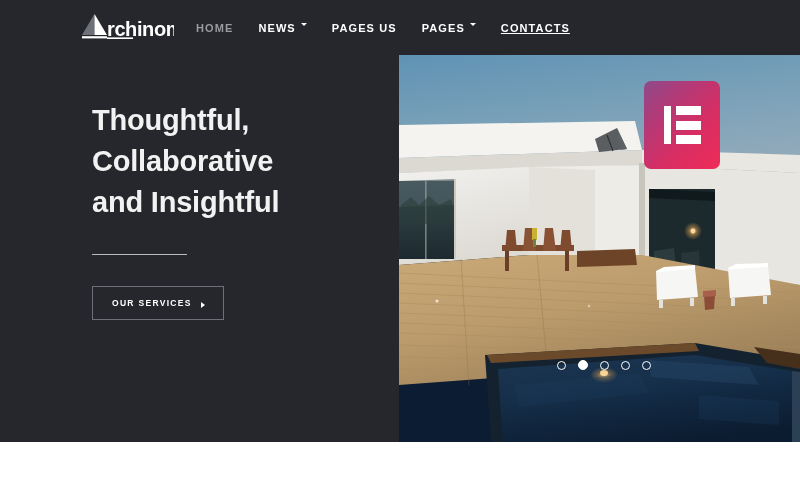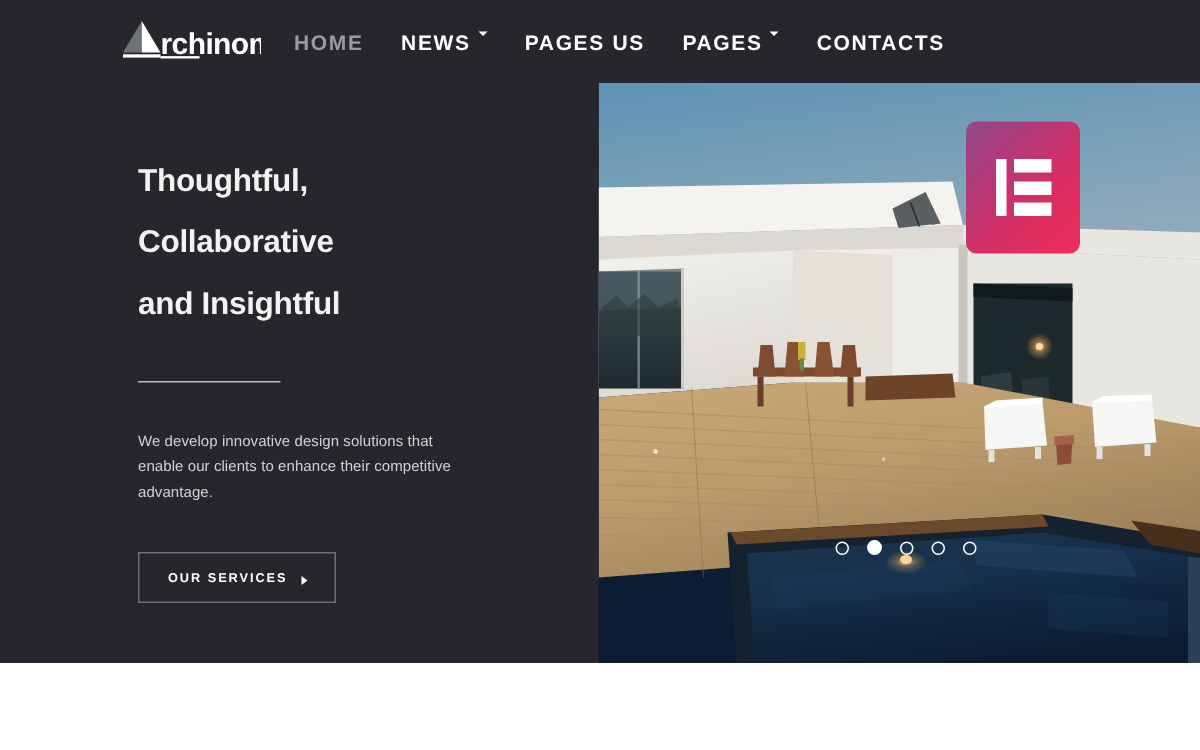--- a/index.html
+++ b/index.html
@@ -43,47 +43,47 @@
   }
   .logo svg { display:block; }
 
   .nav {
     position:absolute; left:196px; top:0; height:55px;
     display:flex; align-items:center; gap:0;
   }
   .nav-item {
     display:flex; align-items:flex-start; gap:4px;
     color:#ffffff;
-    font-size:14px; font-weight:bold;
+    font-size:11px; font-weight:bold;
     letter-spacing:1.1px;
     padding:0 17px 0 0;
     margin-right:8px;
     cursor:pointer;
     white-space:nowrap;
   }
-  .nav-item:last-child { margin-right:0; padding-right:0; }
+  .nav-item:last-child { margin-right:0; padding-right:0;text-decoration:underline; }
   .nav-item.muted { color:#9a9aa0; }
   .caret {
     display:inline-block;
     width:0;height:0;
     border-left:3.2px solid transparent;
     border-right:3.2px solid transparent;
     border-top:3.6px solid currentColor;
     position:relative; top:1px;
     margin-left:1px;
   }
 
   
   .hero-content {
     position:absolute; left:92px; top:100px; width:300px;
     z-index:10;
   }
   .hero-title {
     color:#f2f2f2;
-    font-size:21px;
+    font-size:29px;
     line-height:41px;
     font-weight:bold;
     letter-spacing:-0.2px;
     white-space:pre-line;
   }
   .hero-divider {
     margin-top:31px;
     width:95px; height:1px;
     background:#b9bbc0;
   }
@@ -317,21 +317,20 @@
       <span class="dot"></span>
       <span class="dot"></span>
       <span class="dot"></span>
     </div>
 
     <div class="hero-content">
       <h1 class="hero-title">Thoughtful,
 Collaborative
 and Insightful</h1>
       <div class="hero-divider"></div>
-      <p class="hero-desc">We develop innovative design solutions that enable our clients to enhance their competitive advantage.</p>
       <button class="hero-btn">
         <span>OUR SERVICES</span>
         <span class="btn-arrow"></span>
       </button>
     </div>
 
     <header class="header">
 
       <a class="logo" title="Archinom">
         <svg width="96" height="33" viewBox="0 0 96 33">

